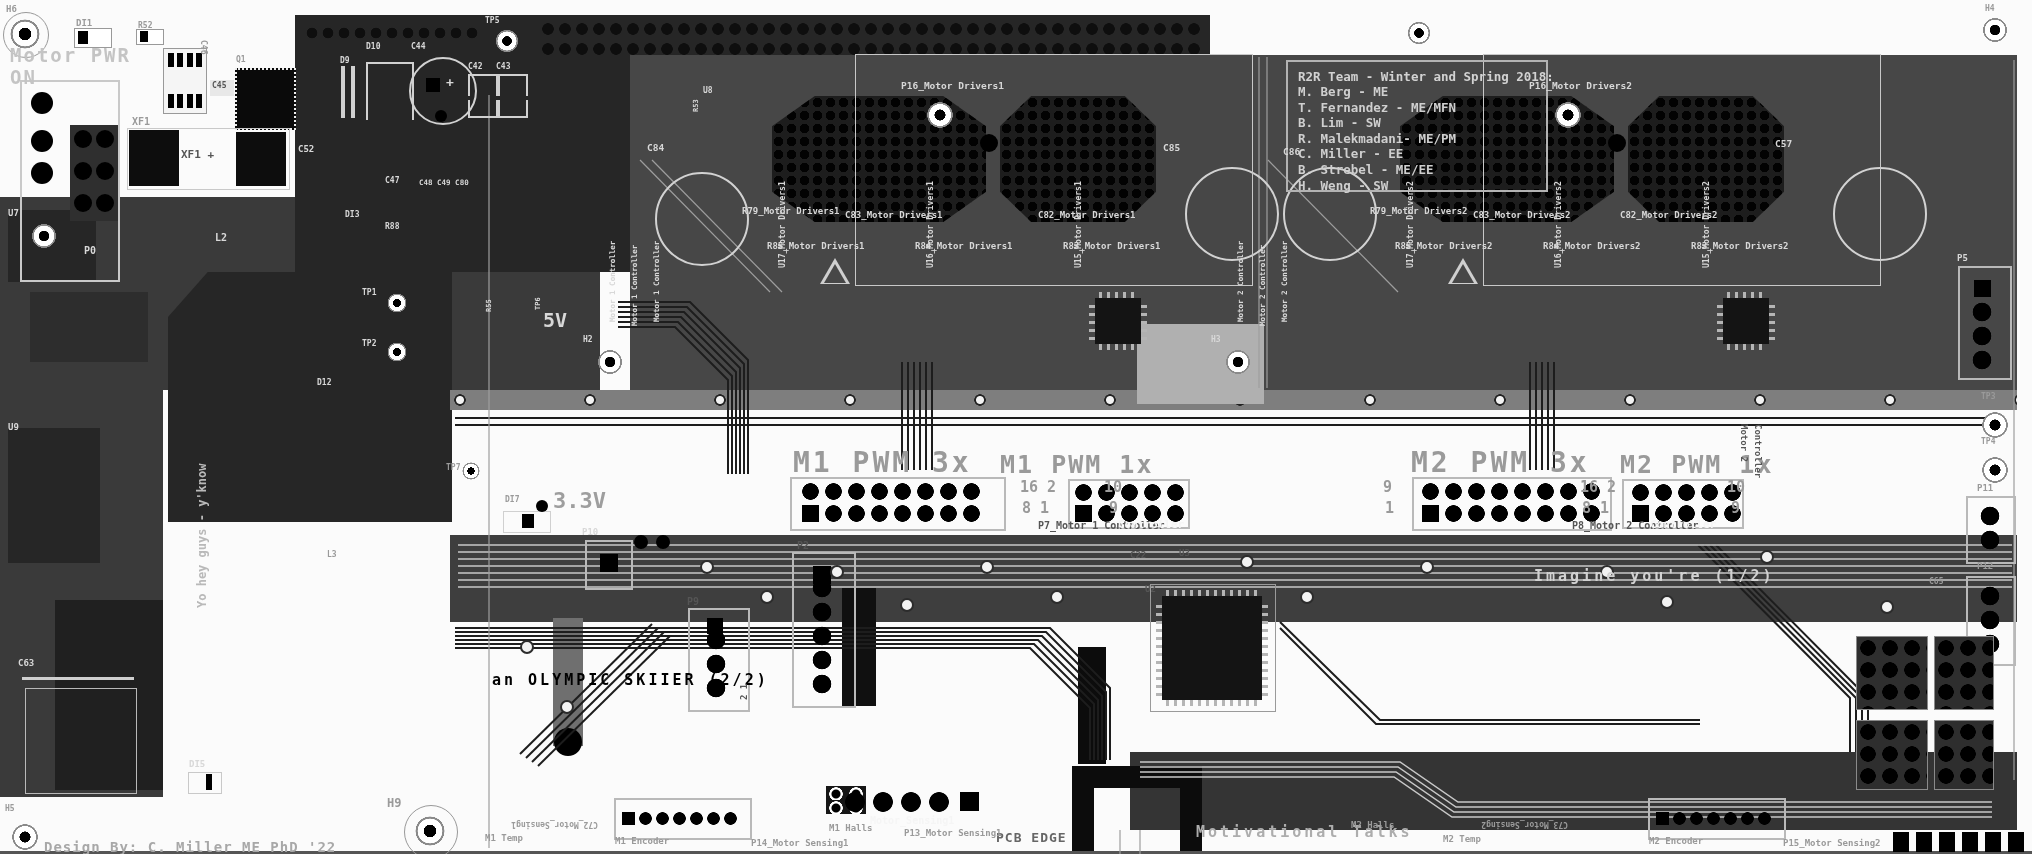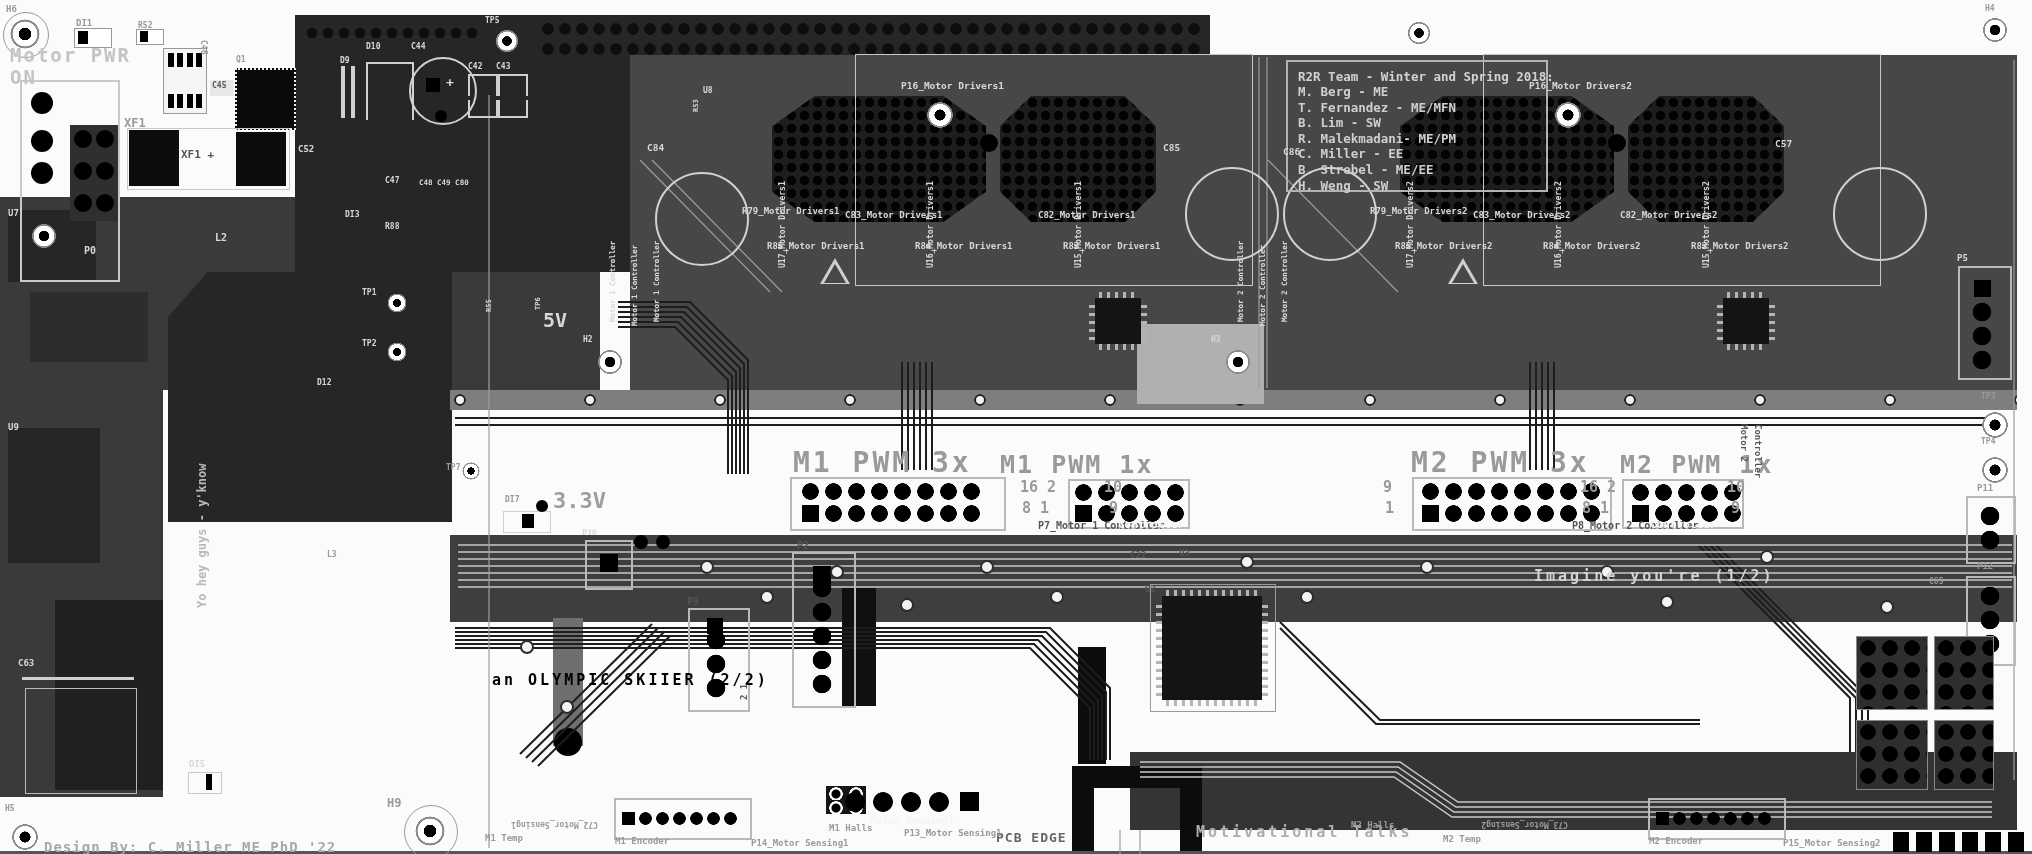--- a/index.html
+++ b/index.html
@@ -351,21 +351,21 @@
   <span class="ann" style="left:543px;top:310px;font-size:20px;color:#d8d8d8;">5V</span>
   <span class="ann" style="left:553px;top:490px;font-size:22px;color:#9e9e9e;">3.3V</span>
 
   <div id="silk" class="abs" style="left:0;top:0;width:2032px;height:854px;">
       <span class="ann c-g" style="left: 6px; top: 5px; font-size: 9px;">H6</span>
       <span class="ann c-g" style="left: 76px; top: 19px; font-size: 9px;">DI1</span>
       <span class="ann c-g" style="left: 138px; top: 22px; font-size: 8px;">R52</span>
       <span class="ann c-g" style="left: 207px; top: 40px; font-size: 8px; transform: rotate(90deg);">C46</span>
       <span class="ann c-g" style="left: 236px; top: 56px; font-size: 8px;">Q1</span>
       <span class="ann c-d" style="left: 212px; top: 82px; font-size: 8px;">C45</span>
-      <span class="ann c-g" style="left: 124px; top: 117px; font-size: 12px; text-align: right;">XF1</span>
+      <span class="ann c-g" style="left: 132px; top: 117px; font-size: 10px; text-align: right;">XF1</span>
       <span class="ann c-d" style="left: 181px; top: 149px; font-size: 11px;">XF1 +</span>
       <span class="ann c-w" style="left: 84px; top: 246px; font-size: 10px;">P0</span>
       <span class="ann c-w" style="left: 340px; top: 57px; font-size: 8px;">D9</span>
       <span class="ann c-w" style="left: 366px; top: 43px; font-size: 8px;">D10</span>
       <span class="ann c-w" style="left: 411px; top: 43px; font-size: 8px;">C44</span>
       <span class="ann c-w" style="left: 446px; top: 76px; font-size: 13px;">+</span>
       <span class="ann c-w" style="left: 468px; top: 63px; font-size: 8px;">C42</span>
       <span class="ann c-w" style="left: 496px; top: 63px; font-size: 8px;">C43</span>
       <span class="ann c-w" style="left: 485px; top: 17px; font-size: 8px;">TP5</span>
       <span class="ann c-w" style="left: 298px; top: 145px; font-size: 9px;">C52</span>
@@ -375,21 +375,21 @@
       <span class="ann c-w" style="left: 345px; top: 211px; font-size: 8px;">DI3</span>
       <span class="ann c-w" style="left: 385px; top: 223px; font-size: 8px;">R88</span>
       <span class="ann c-w" style="left: 362px; top: 289px; font-size: 8px;">TP1</span>
       <span class="ann c-w" style="left: 362px; top: 340px; font-size: 8px;">TP2</span>
       <span class="ann c-w" style="left: 486px; top: 312px; font-size: 7px; transform: rotate(-90deg);">R55</span>
       <span class="ann c-w" style="left: 535px; top: 310px; font-size: 7px; transform: rotate(-90deg);">TP6</span>
       <span class="ann c-w" style="left: 583px; top: 336px; font-size: 8px;">H2</span>
       <span class="ann c-w" style="left: 1211px; top: 336px; font-size: 8px;">H3</span>
       <span class="ann c-w" style="left: 317px; top: 379px; font-size: 8px;">D12</span>
       <span class="ann c-g" style="left: 505px; top: 496px; font-size: 8px;">DI7</span>
-      <span class="ann c-w" style="left: 582px; top: 528px; font-size: 9px; font-family: Liberation Serif, serif;">P10</span>
+      <span class="ann c-w" style="left: 582px; top: 528px; font-size: 9px;">P10</span>
       <span class="ann c-g" style="left: 446px; top: 464px; font-size: 8px;">TP7</span>
       <span class="ann c-g" style="left: 327px; top: 551px; font-size: 8px;">L3</span>
       <span class="ann c-w" style="left: 8px; top: 209px; font-size: 9px;">U7</span>
       <span class="ann c-w" style="left: 8px; top: 423px; font-size: 9px;">U9</span>
       <span class="ann c-w" style="left: 18px; top: 659px; font-size: 9px;">C63</span>
       <span class="ann c-w" style="left: 189px; top: 760px; font-size: 9px;">DI5</span>
       <span class="ann c-g" style="left: 5px; top: 805px; font-size: 8px;">H5</span>
       <span class="ann c-g" style="left: 387px; top: 797px; font-size: 12px;">H9</span>
       <span class="ann c-w" style="left: 703px; top: 87px; font-size: 8px;">U8</span>
       <span class="ann c-w" style="left: 693px; top: 112px; font-size: 7px; transform: rotate(-90deg);">R53</span>

